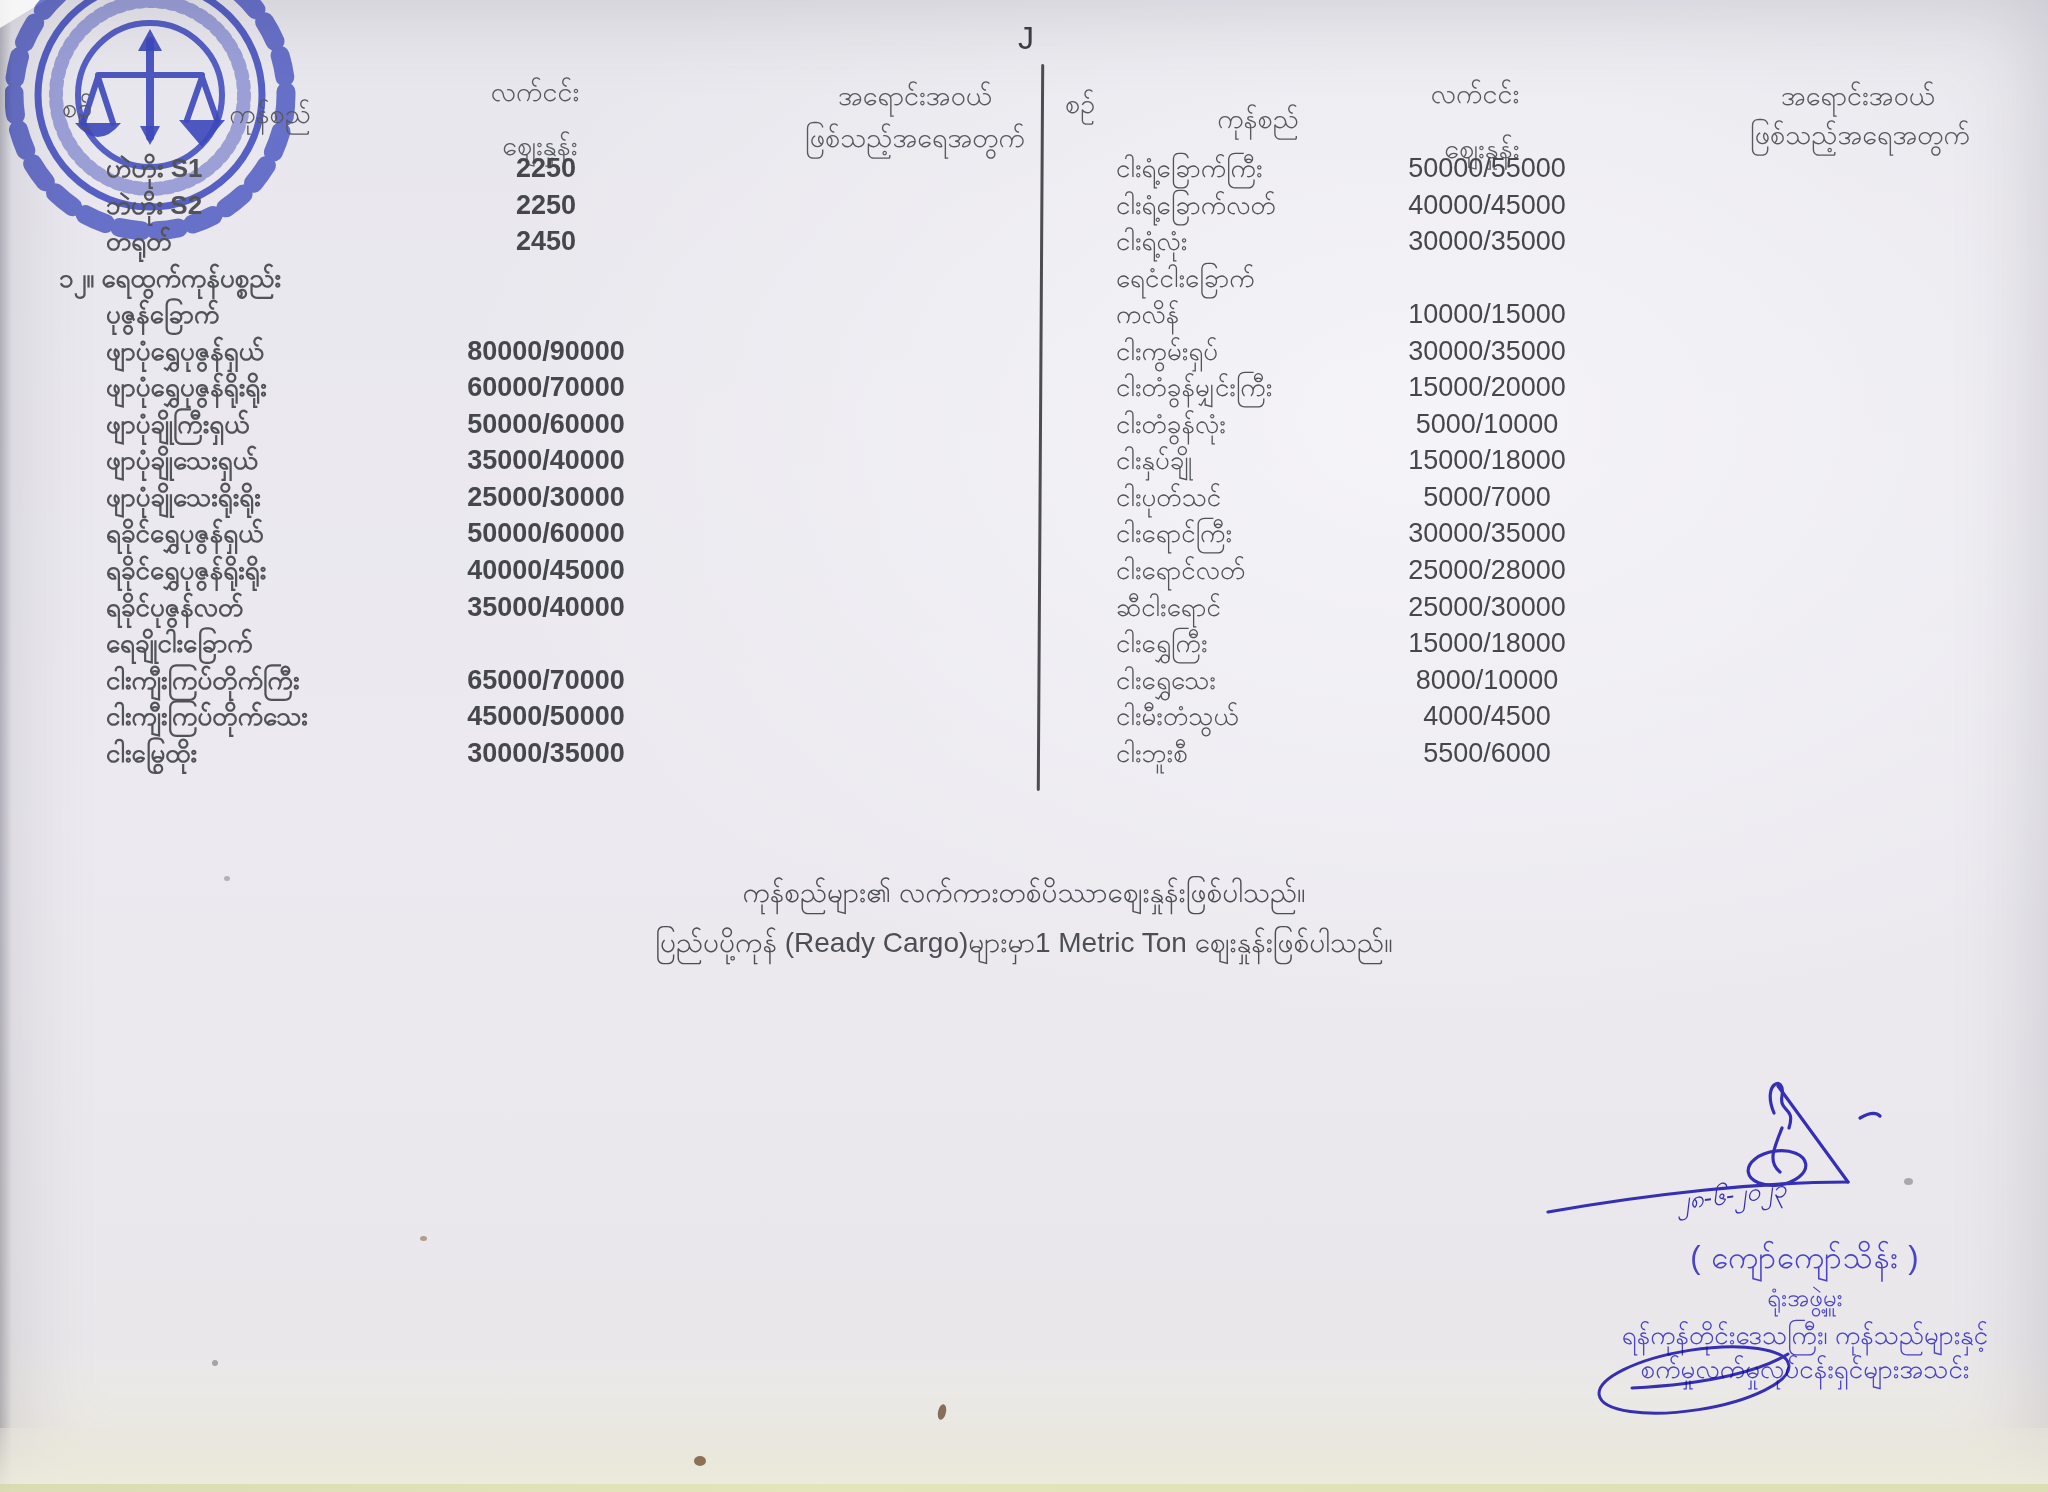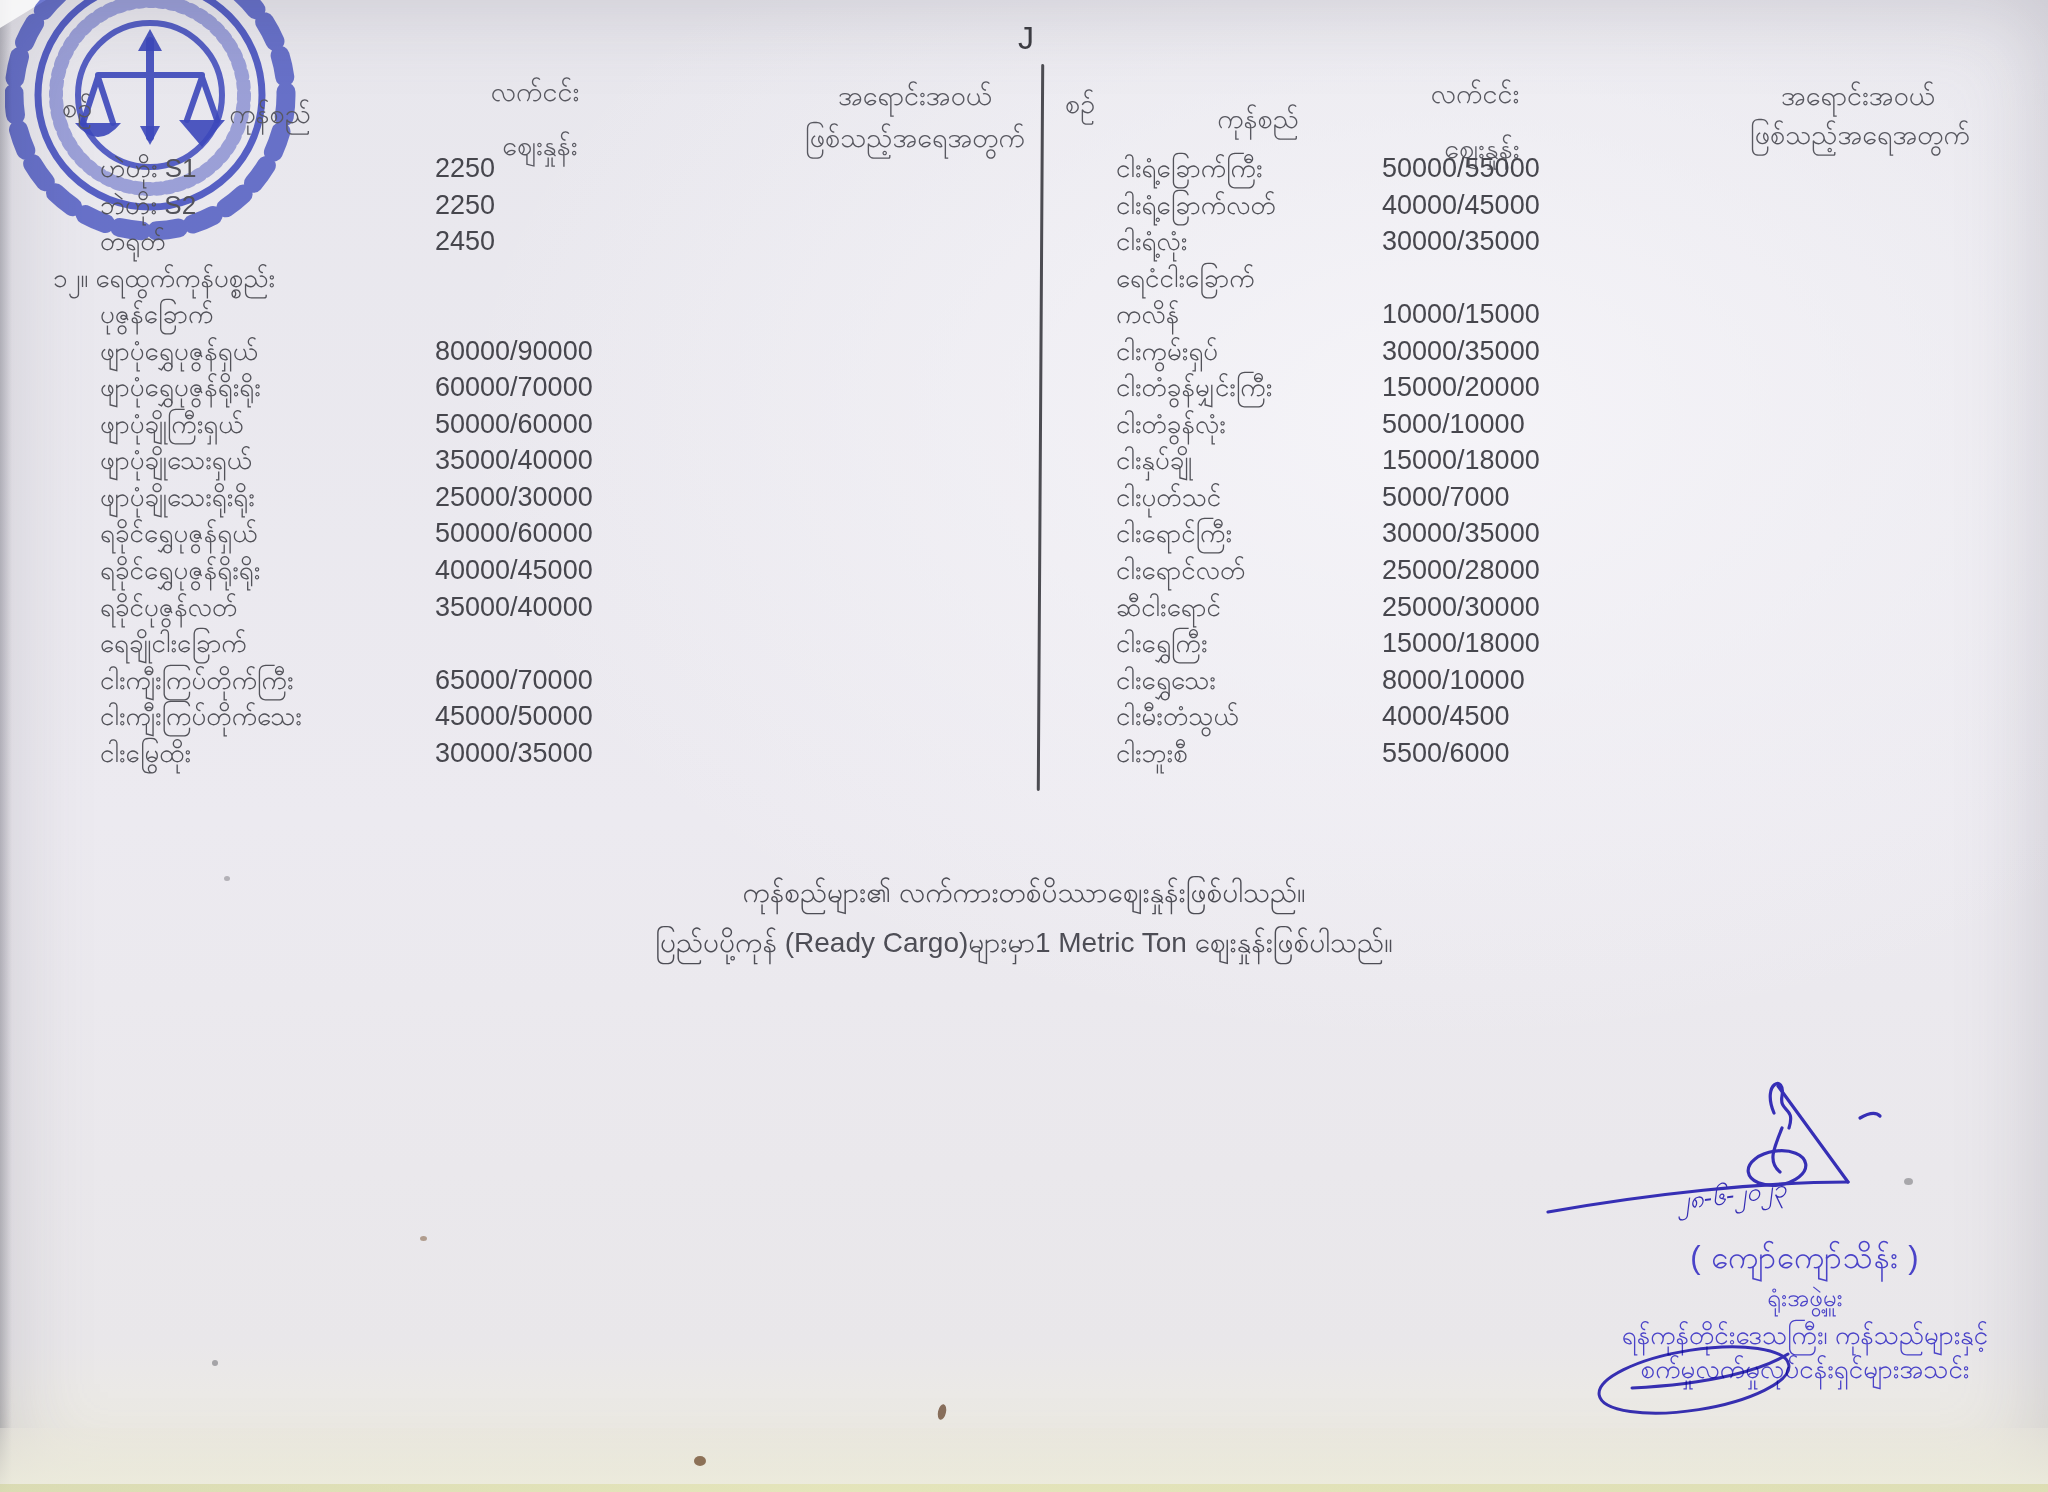--- a/index.html
+++ b/index.html
@@ -22,28 +22,28 @@
     clip-path:polygon(0 0,100% 0,0 100%);opacity:.9;}
 
   .jmark{position:absolute;left:1018px;top:20px;font-size:32px;color:#3c3c42;}
   .divider{position:absolute;left:1039px;top:64px;width:3px;height:727px;background:#4c4c52;
     transform:rotate(.35deg);border-radius:2px;}
 
   .hdr{position:absolute;font-size:27px;color:#585860;white-space:nowrap;}
   .hdr.c{transform:translateX(-50%);}
 
   .rows{position:absolute;top:150px;}
-  .rows.left{left:45px;width:660px;}
+  .rows.left{left:51px;width:660px;font-weight:bold;}
   .rows.right{left:1058px;width:620px;}
   .row{position:relative;height:36.55px;line-height:36.5px;white-space:nowrap;}
   .iname{font-size:26px;color:#525259;}
   .rows.left  .iname{margin-left:55px;}
   .rows.right .iname{margin-left:58px;}
   .rows.left  .row.section .iname{margin-left:8px;}
-  .iprice{position:absolute;top:0;width:210px;font-size:27px;color:#46464d;}
+  .iprice{position:absolute;top:0;width:210px;text-align:center;font-size:27px;color:#46464d;}
   .rows.left  .iprice{left:390px;}
   .rows.right .iprice{left:324px;}
 
   .note{position:absolute;left:0;width:2048px;text-align:center;font-size:28px;color:#4d4d55;margin-top:12px;}
 
   .stamp{position:absolute;left:5px;top:-55px;mix-blend-mode:multiply;opacity:.92;}
   .sig-flourish{position:absolute;left:1530px;top:1058px;mix-blend-mode:multiply;}
   .sig-ellipse{position:absolute;left:1592px;top:1328px;mix-blend-mode:multiply;}
   .sig-text{position:absolute;text-align:center;color:#4a43c8;white-space:nowrap;margin-top:32px;}
   .sig-name {left:1615px;top:1205px;width:380px;font-size:31px;letter-spacing:1px;}

